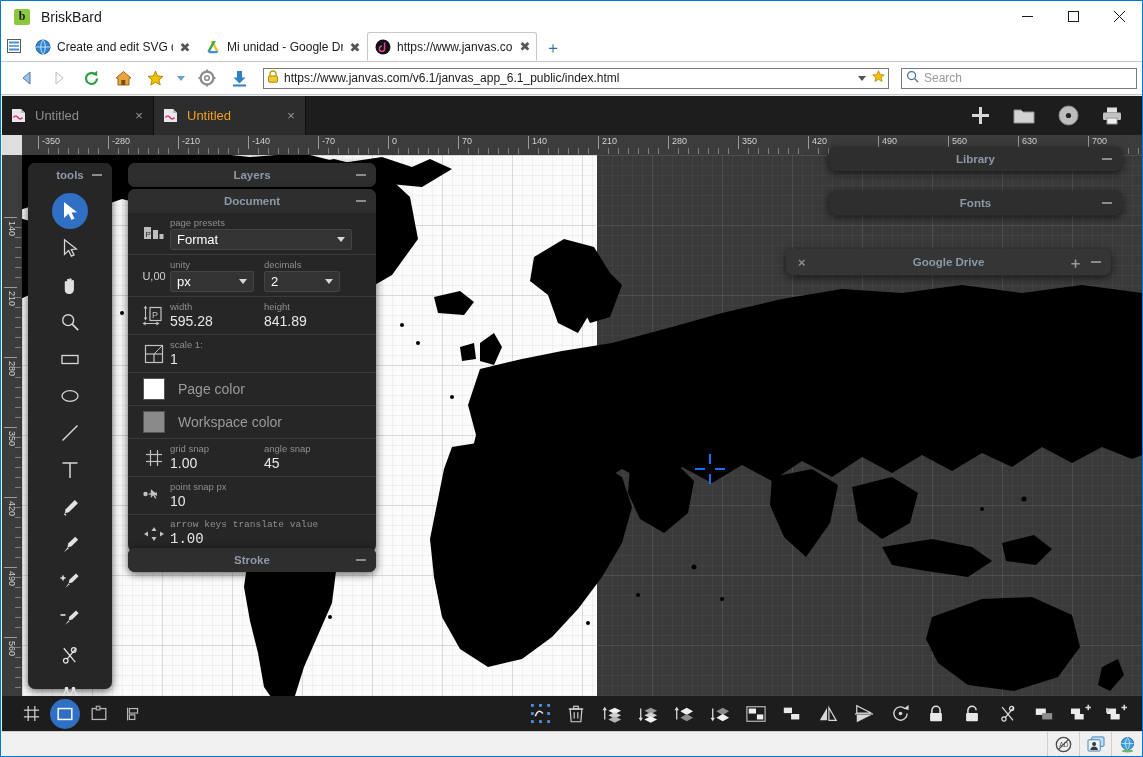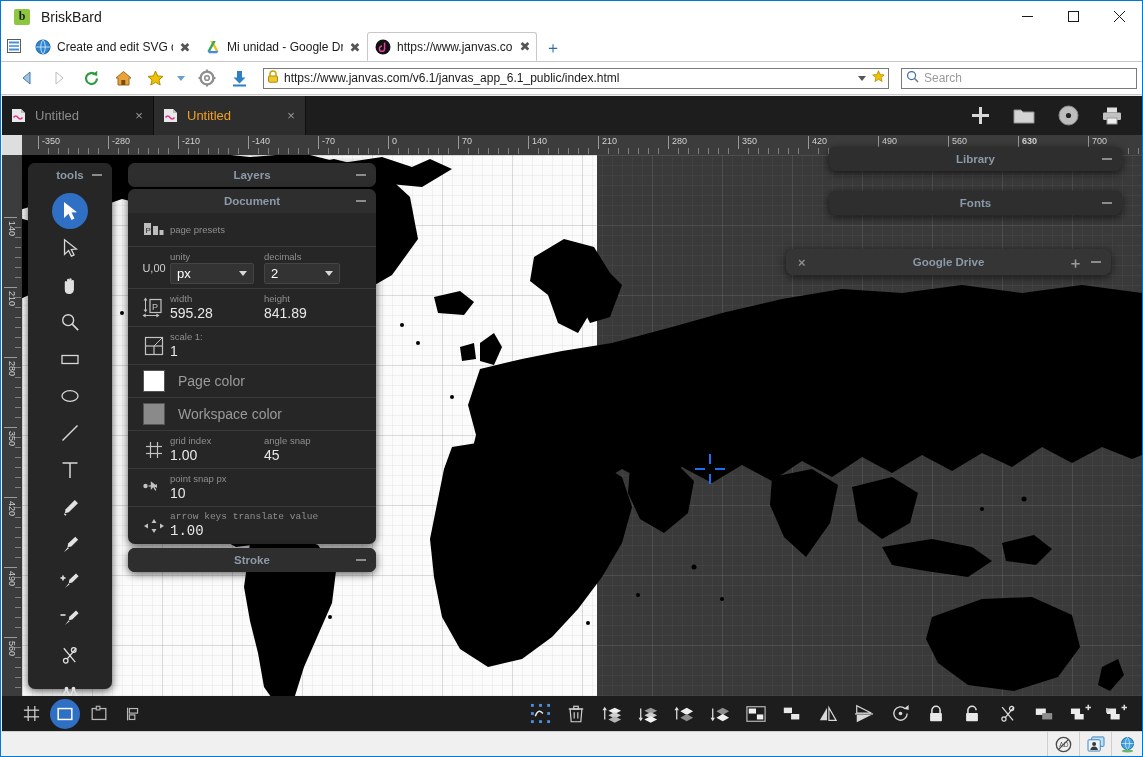--- a/index.html
+++ b/index.html
@@ -658,21 +658,21 @@
         <div class="rh-tick" style="left: 916px;"></div>
         <div class="rh-tick" style="left: 926px;"></div>
         <div class="rh-tick" style="left: 936px;"></div>
         <div class="rh-label" style="left: 946px;">560</div>
         <div class="rh-tick" style="left: 956px;"></div>
         <div class="rh-tick" style="left: 966px;"></div>
         <div class="rh-tick" style="left: 976px;"></div>
         <div class="rh-tick" style="left: 986px;"></div>
         <div class="rh-tick" style="left: 996px;"></div>
         <div class="rh-tick" style="left: 1006px;"></div>
-        <div class="rh-label" style="left: 1016px; font-weight: bold;">630</div>
+        <div class="rh-label" style="left: 1016px;">630</div>
         <div class="rh-tick" style="left: 1026px;"></div>
         <div class="rh-tick" style="left: 1036px;"></div>
         <div class="rh-tick" style="left: 1046px;"></div>
         <div class="rh-tick" style="left: 1056px;"></div>
         <div class="rh-tick" style="left: 1066px;"></div>
         <div class="rh-tick" style="left: 1076px;"></div>
         <div class="rh-label" style="left: 1086px;">700</div>
         <div class="rh-tick" style="left: 1096px;"></div>
         <div class="rh-tick" style="left: 1106px;"></div>
         <div class="rh-tick" style="left: 1116px;"></div>
@@ -848,20 +848,24 @@
           <svg width="22" height="18" viewBox="0 0 22 18">
             <rect x="1" y="2" width="7" height="12" fill="#bdbdbd"></rect>
             <text x="2.4" y="11.5" font-size="8" fill="#2b2b2b" font-family="Liberation Sans, sans-serif">P</text>
             <rect x="10" y="5" width="5" height="9" fill="#bdbdbd"></rect>
             <rect x="16.5" y="9" width="4" height="5" fill="#bdbdbd"></rect>
           </svg>
         </div>
         <div class="doc-fields">
           <div class="doc-field" style="flex:1 1 auto">
             <span class="doc-lbl">page presets</span>
+            <div class="doc-select" style="width:182px">
+              <span>Format</span>
+              <span class="caret"></span>
+            </div>
           </div>
         </div>
       </div>
 
       <div class="doc-row">
         <div class="doc-ico">
           <span style="font-size:11px;color:#cfcfcf;">U,00</span>
         </div>
         <div class="doc-fields">
           <div class="doc-field">
@@ -945,21 +949,21 @@
         <div class="doc-ico">
           <svg width="20" height="20" viewBox="0 0 20 20" stroke="#c2c2c2" stroke-width="1.2">
             <line x1="6.5" y1="2" x2="6.5" y2="18"></line>
               <line x1="13.5" y1="2" x2="13.5" y2="18"></line>
             <line x1="2" y1="6.5" x2="18" y2="6.5"></line>
               <line x1="2" y1="13.5" x2="18" y2="13.5"></line>
           </svg>
         </div>
         <div class="doc-fields">
           <div class="doc-field" style="width:84px">
-            <span class="doc-lbl">grid index</span>
+            <span class="doc-lbl">grid snap</span>
             <span class="doc-val">1.00</span>
           </div>
           <div class="doc-field" style="width:84px">
             <span class="doc-lbl">angle snap</span>
             <span class="doc-val">45</span>
           </div>
         </div>
       </div>
 
       <div class="doc-row">

